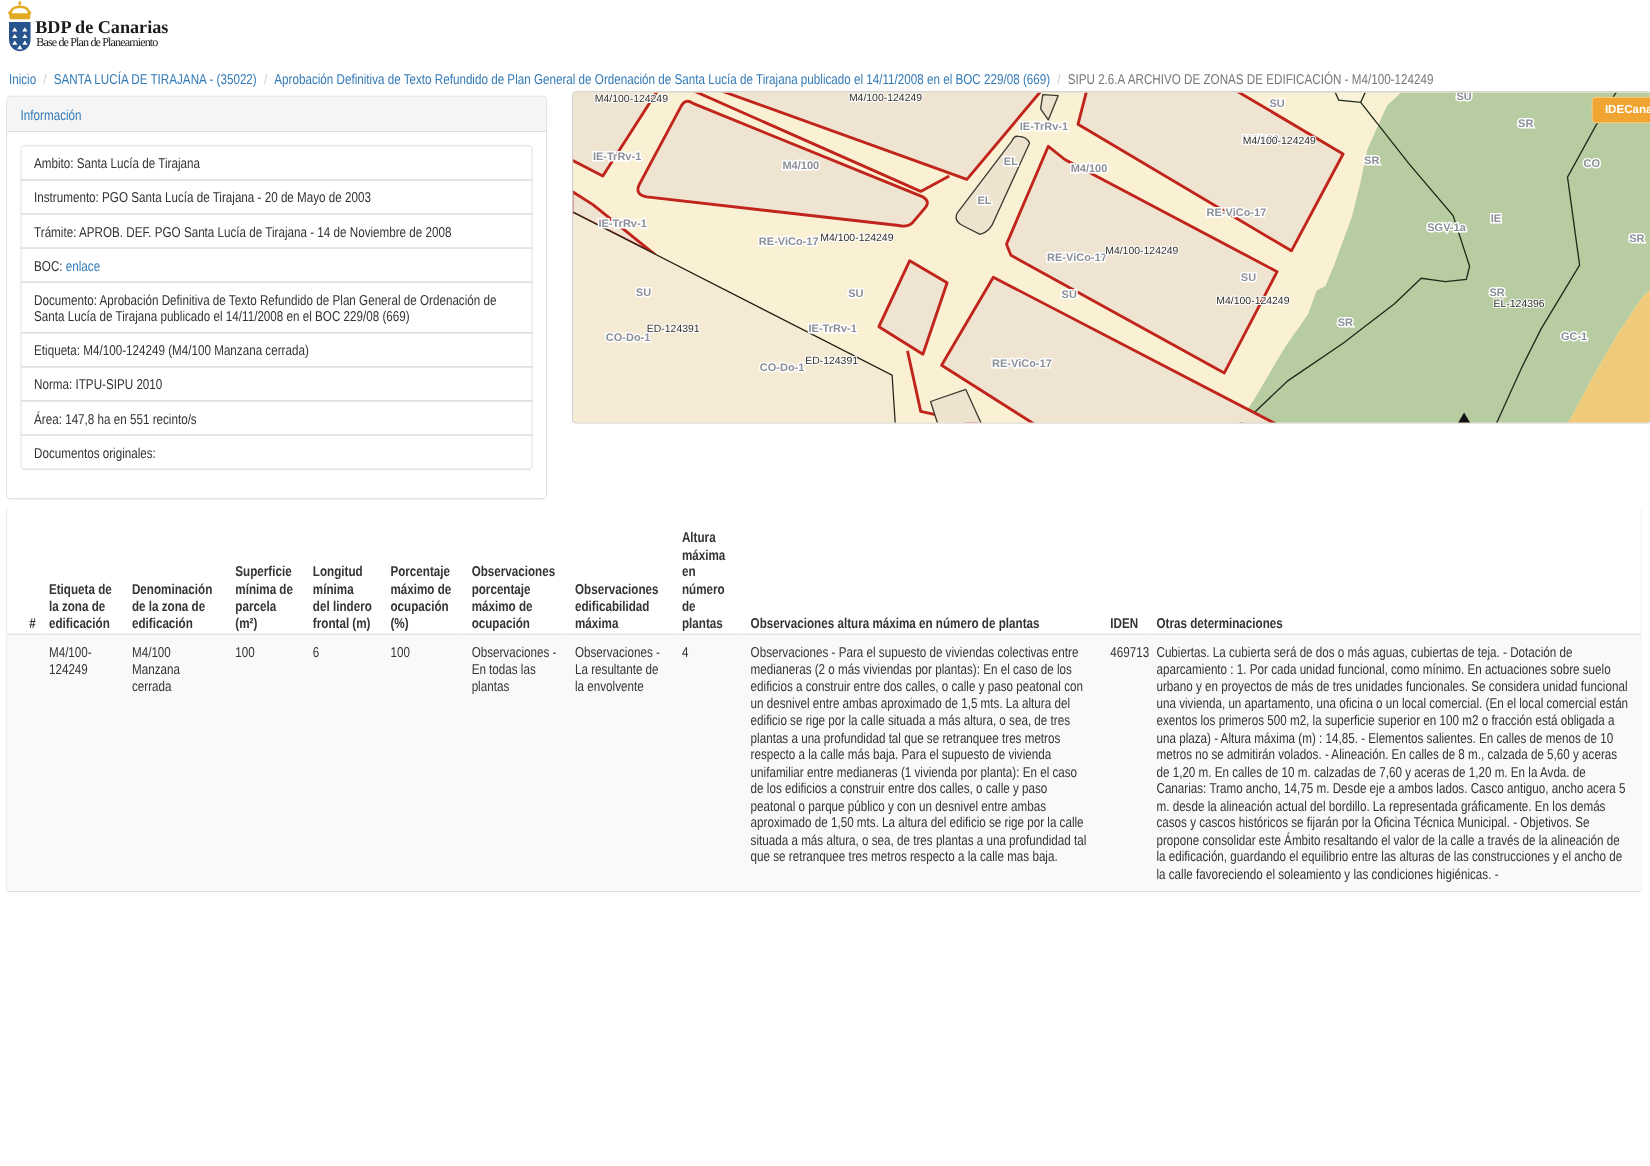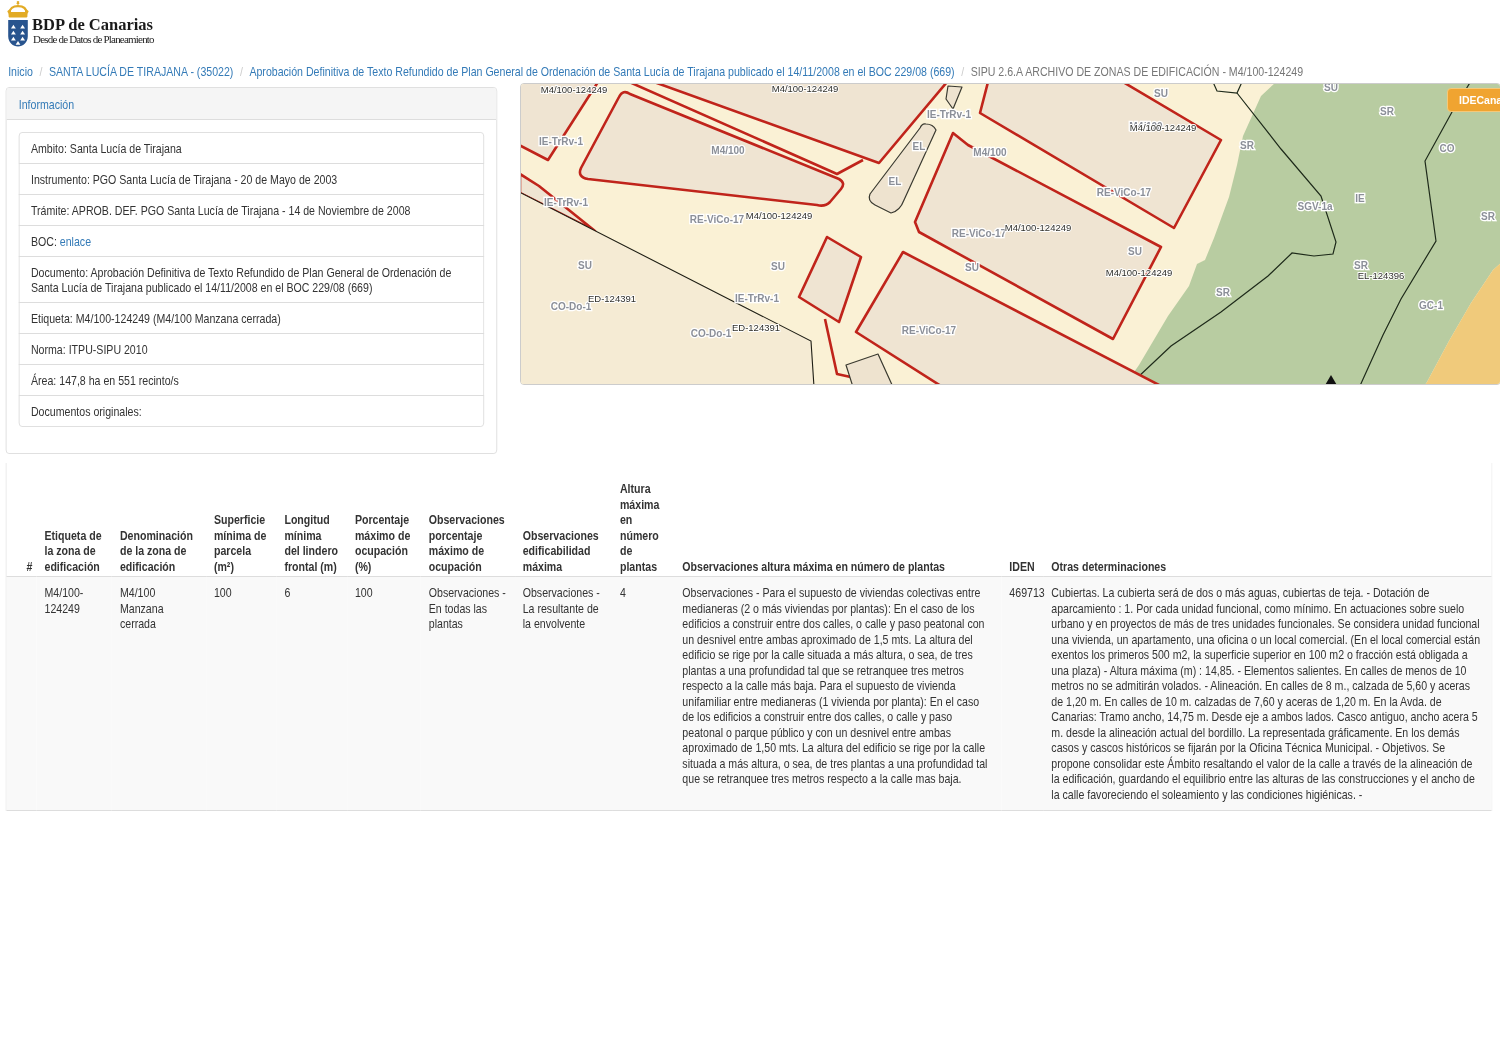--- a/index.html
+++ b/index.html
@@ -57,21 +57,21 @@
     <path d="M4,27.6 h4.8 l-2.4,-3.8 Z"></path>
       <path d="M13.2,27.6 h4.8 l-2.4,-3.8 Z"></path>
     <path d="M4,33.6 h4.8 l-2.4,-3.8 Z"></path>
       <path d="M13.2,33.6 h4.8 l-2.4,-3.8 Z"></path>
     <path d="M4,39.6 h4.8 l-2.4,-3.8 Z"></path>
       <path d="M13.2,39.6 h4.8 l-2.4,-3.8 Z"></path>
     <path d="M8.6,43.8 h4.8 l-2.4,-3.8 Z"></path>
   </g>
 </svg>
 <div id="brandtitle">BDP de Canarias</div>
-<div id="brandsub">Desde de Datos de Planeamiento</div>
+<div id="brandsub">Base de Plan de Planeamiento</div>
 
 <div id="map">
 <svg width="980" height="302" viewBox="0 0 980 302" style="position:absolute;left:0;top:0">
 <rect x="0" y="0" width="980" height="302" fill="#faf1d5"></rect>
 <path d="M755,-2 L982,-2 L982,177 L972,186 L950,219 L928,257 L906,298 L902,304 L602,304 L618,281 L647,232 L668,202 L676,180 L684,176 L693,154 L708,113 L716,81 L722,52 L740,12 Z" fill="#b8cca1"></path>
 <path d="M982,177 L972,186 L950,219 L928,257 L906,298 L902,304 L982,304 Z" fill="#f0ca7b"></path>
 <g fill="none" stroke="#1e2a1a" stroke-width="1.2">
 <path d="M716,9 L760,65 L800,112 L815,158 L812,170 L793,172 L771,169 L747,192 L700,228 L650,262 L615,295 L602,304"></path>
 <path d="M950,-3 L931,28 L904,77 L915,157 L880,215 L862,251 L838,304"></path>
 <path d="M692,-2 L696,7 L716,9 L721,-2" fill="#faf2d9"></path>

